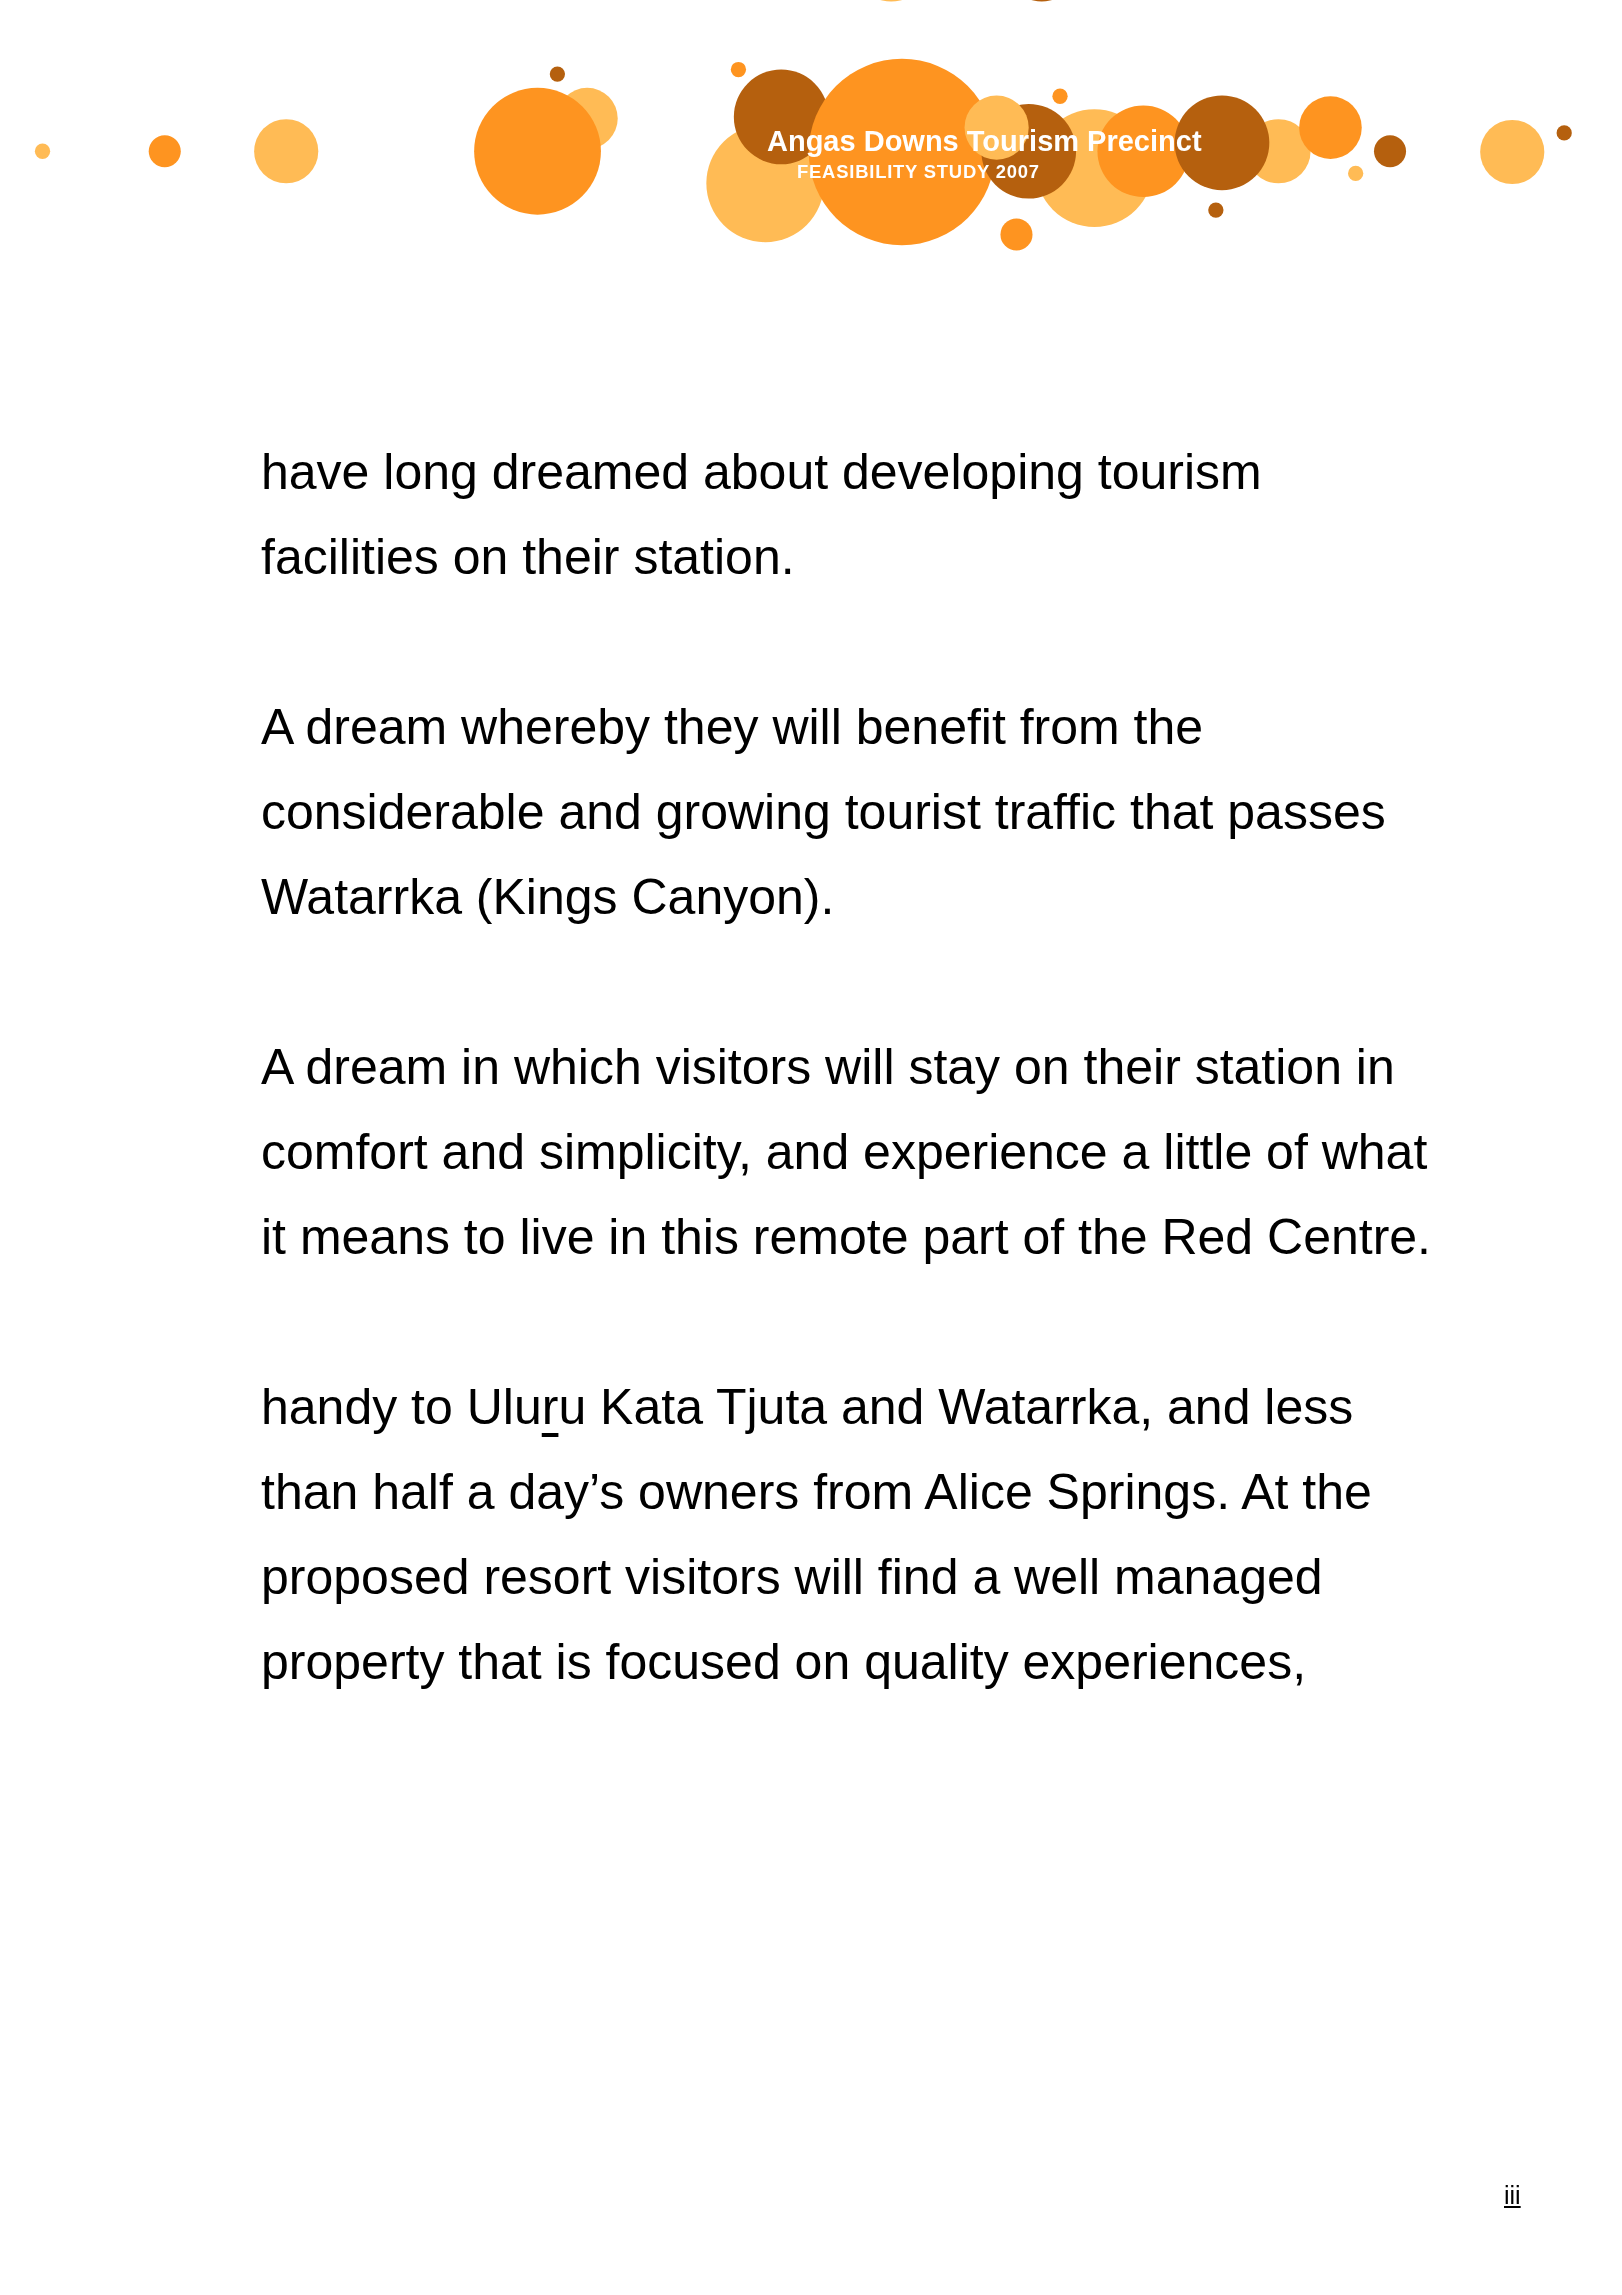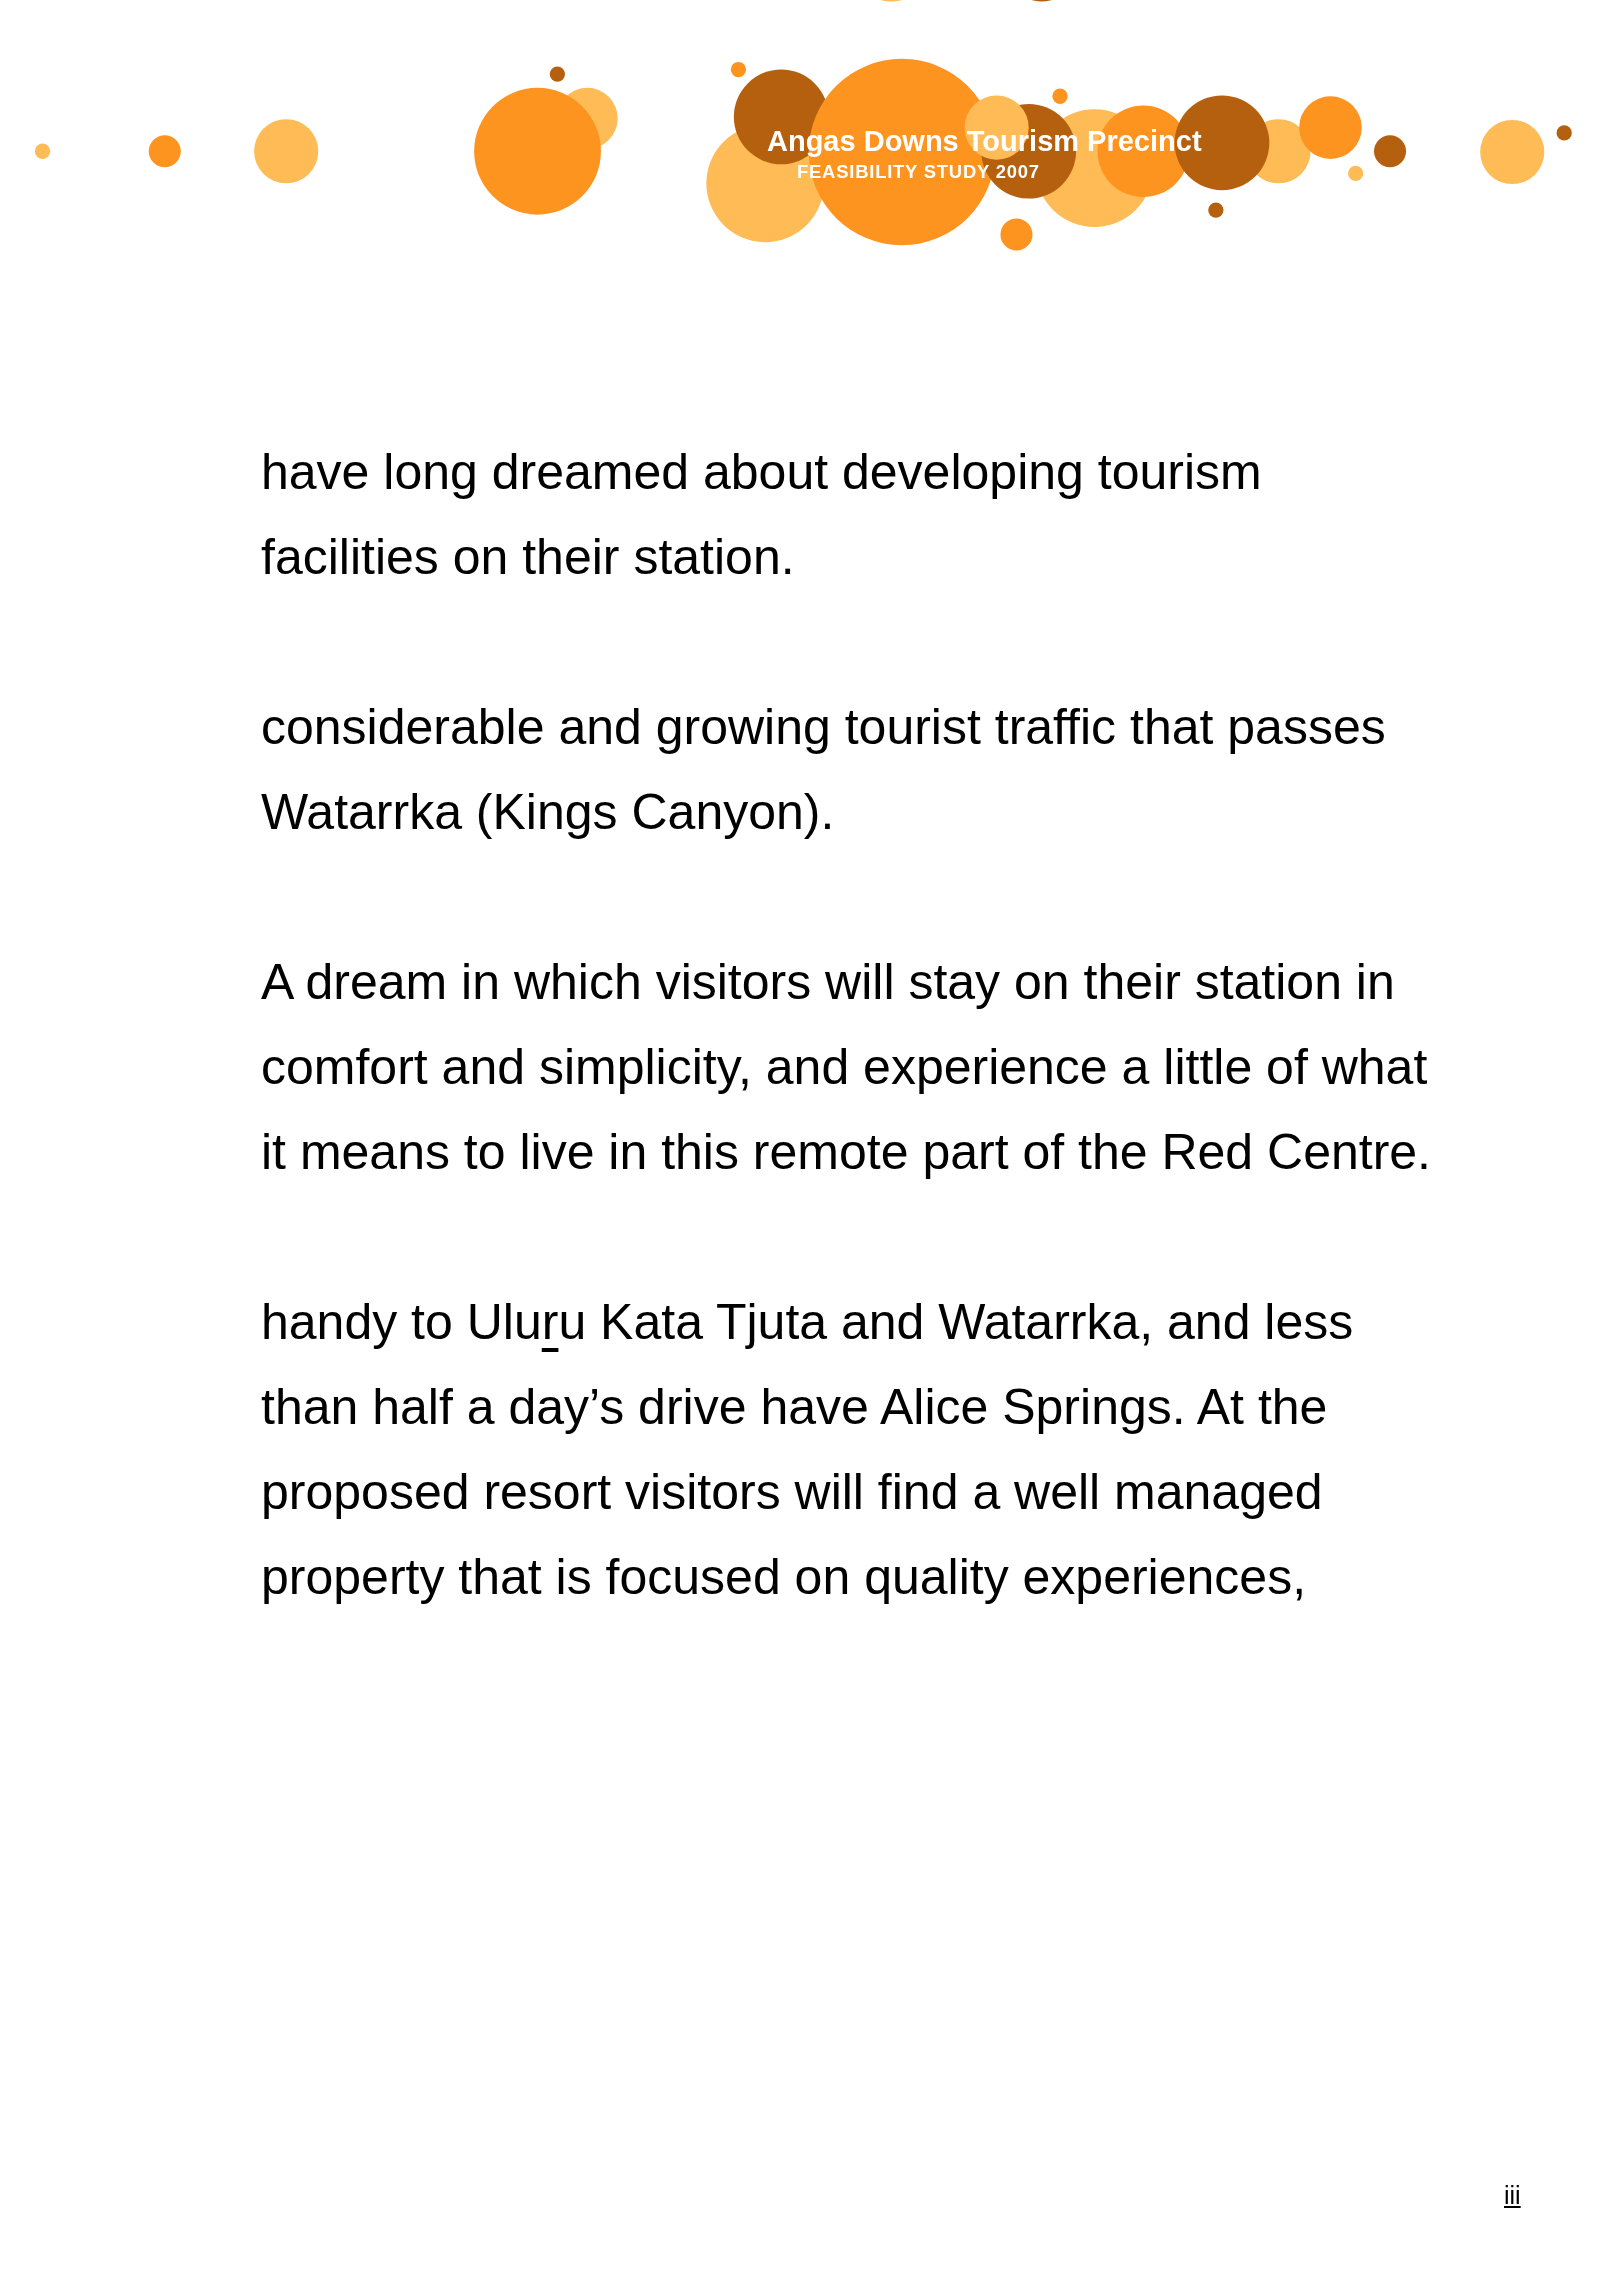--- a/index.html
+++ b/index.html
@@ -120,30 +120,31 @@
   <div class="header-title">Angas Downs Tourism Precinct</div>
   <div class="header-subtitle">FEASIBILITY STUDY 2007</div>
 </div>
 
 <div class="body-text" id="body-text">
     <div class="para">
       <span class="line"><span>have long dreamed about developing tourism</span></span>
       <span class="line"><span>facilities on their station.</span></span>
     </div>
     <div class="para">
+      <span class="line"><span>A dream whereby they will benefit from the</span></span>
       <span class="line"><span>considerable and growing tourist traffic that passes</span></span>
       <span class="line"><span>Watarrka (Kings Canyon).</span></span>
     </div>
     <div class="para">
       <span class="line"><span>A dream in which visitors will stay on their station in</span></span>
       <span class="line"><span>comfort and simplicity, and experience a little of what</span></span>
       <span class="line"><span>it means to live in this remote part of the Red Centre.</span></span>
     </div>
     <div class="para">
       <span class="line"><span>handy to Ulu</span><span class="u">r</span><span>u Kata Tjuta and Watarrka, and less</span></span>
-      <span class="line"><span>than half a day’s drive have Alice Springs.  At the</span></span>
+      <span class="line"><span>than half a day’s owners from Alice Springs.  At the</span></span>
       <span class="line"><span>proposed resort visitors will find a well managed</span></span>
       <span class="line"><span>property that is focused on quality experiences,</span></span>
     </div>
   </div>
 
 <div class="page-number">iii</div>
 
 
 </body></html>

